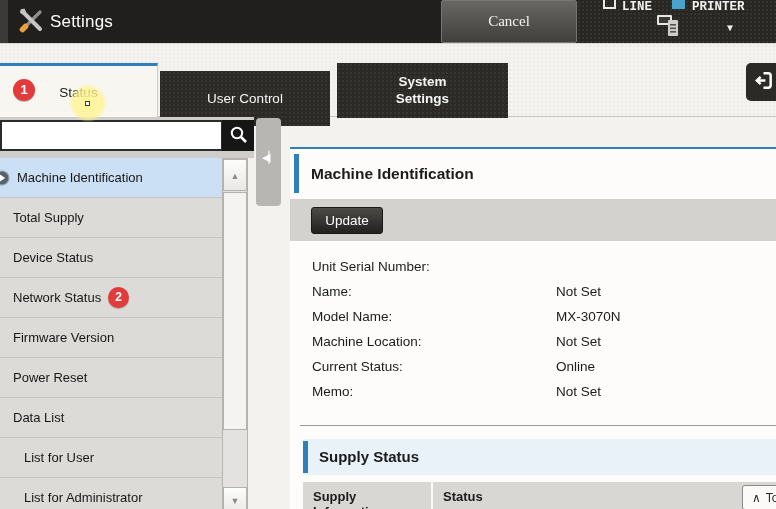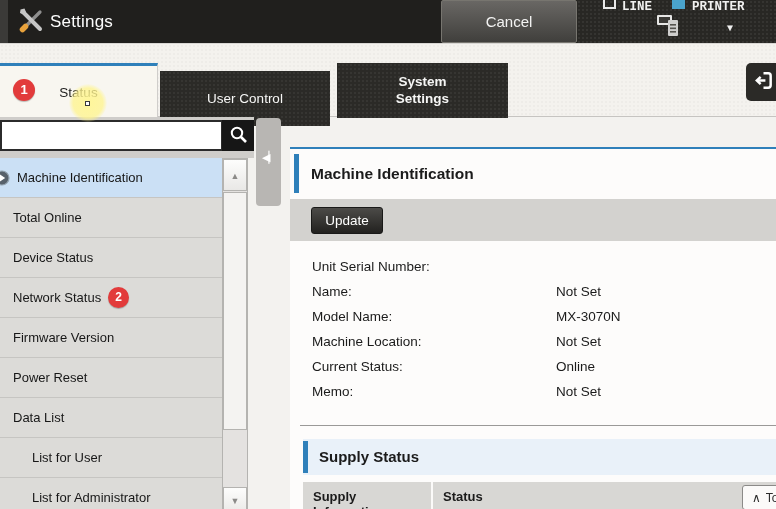--- a/index.html
+++ b/index.html
@@ -10,21 +10,21 @@
   }
   *{margin:0;padding:0;box-sizing:border-box;}
   body{background:#888;font-family:"Liberation Sans",sans-serif;}
   .screen{position:relative;width:776px;height:509px;overflow:hidden;background:#f3f2ef;}
 
   
   .topbar{position:absolute;left:0;top:0;width:776px;height:43px;background:#201f1d;}
   .topbar-edge{position:absolute;left:0;top:0;width:8px;height:43px;background:#3b3a38;}
   .settings-icon{position:absolute;left:17px;top:7px;width:28px;height:28px;}
   .topbar-title{position:absolute;left:50px;top:0;height:43px;line-height:43px;color:#fdfdfd;font-size:17px;letter-spacing:.2px;}
-  .cancel-btn{position:absolute;left:441px;top:0;width:136px;height:43px;background:linear-gradient(#696764,#403f3c);border:1px solid #77756f;border-radius:2px;color:#f3f3f2;font-size:15px;text-align:center;line-height:41px;cursor:pointer;}
+  .cancel-btn{position:absolute;left:441px;top:0;width:136px;height:43px;background:linear-gradient(#696764,#403f3c);border:1px solid #77756f;border-radius:2px;color:#f3f3f2;font-size:15px;text-align:center;line-height:41px;cursor:pointer;font-family:Liberation Serif, serif;}
   .status-panel{position:absolute;left:577px;top:0;width:223px;height:43px;background:#282724;background-image:radial-gradient(circle,rgba(255,255,255,.06) 1px,transparent 1.2px);background-size:4px 4px;font-family:Liberation Mono, monospace;}
   .chk{position:absolute;top:-4px;width:13px;height:13px;border:2px solid #e9e9e9;background:transparent;}
   .chk.line{left:26px;}
   .ind{position:absolute;top:-4px;width:13px;height:13px;background:var(--printer-indicator);}
   .ind.printer{left:95px;}
   .status-label{position:absolute;top:0;color:#f1f1f0;font-size:12.5px;font-weight:bold;}
   .status-label.line{left:45px;}
   .status-label.printer{left:115px;}
   .printer-device-icon{position:absolute;left:79px;top:14px;}
   .printer-caret{position:absolute;left:150px;top:23px;color:#eee;font-size:10px;cursor:pointer;}
@@ -40,21 +40,21 @@
   .tab-badge{position:absolute;left:13px;top:13px;width:22px;height:22px;border-radius:50%;background:var(--badge);color:#fff;font-size:13px;font-weight:bold;text-align:center;line-height:22px;box-shadow:0 1px 1px rgba(0,0,0,.25);}
   .login-btn{position:absolute;left:746px;top:19px;width:110px;height:38px;background:#2b2a27;border-radius:5px;color:#fff;display:flex;align-items:center;padding-left:7px;gap:6px;font-size:13px;cursor:pointer;}
 
   
   .sidebar-top{position:absolute;left:0;top:117px;width:254px;height:41px;background:#cfcdca;}
   .search-input{position:absolute;left:0;top:120px;width:223px;height:31px;border:2px solid #2b2b2b;background:#fff;font-size:13px;padding:0 6px;outline:none;}
   .search-btn{position:absolute;left:222px;top:120px;width:32px;height:31px;background:#161616;border:none;cursor:pointer;display:flex;align-items:center;justify-content:center;}
   .nav{position:absolute;left:0;top:158px;width:222px;}
   .nav-item{position:relative;height:40px;background:#dcdbd8;border-bottom:1px solid #c6c5c2;display:flex;align-items:center;padding-left:13px;font-size:13px;color:#171717;cursor:pointer;}
   .nav-item.selected{background:var(--selected-item);padding-left:17px;}
-  .nav-item.indent{padding-left:32px;}
+  .nav-item.indent{padding-left:24px;}
   .nav-item-icon{position:absolute;left:-6px;top:12px;}
   .nav-badge{margin-left:7px;width:21px;height:21px;border-radius:50%;background:var(--badge);color:#fff;font-size:12px;font-weight:bold;text-align:center;line-height:21px;flex:none;box-shadow:0 1px 1px rgba(0,0,0,.25);}
   .scrollbar{position:absolute;left:222px;top:158px;width:26px;height:351px;background:#e4e2e0;border:1px solid #b4b3b0;}
   .scroll-btn{position:absolute;left:0;width:24px;background:linear-gradient(#fdfdfc,#e9e8e6);border:1px solid #b4b3b0;color:#8b8a88;font-size:9px;text-align:center;cursor:pointer;}
   .scroll-btn.up{top:0;height:32px;line-height:32px;}
   .scroll-btn.down{top:328px;height:28px;line-height:26px;}
   .scroll-thumb{position:absolute;left:0;top:33px;width:24px;height:238px;background:#f4f3f1;border:1px solid #b4b3b0;cursor:pointer;}
   .collapse-tab{position:absolute;left:256px;top:118px;width:25px;height:88px;background:#b8b6b3;border-radius:4px;color:#fff;font-size:11px;text-align:center;padding-top:33px;cursor:pointer;letter-spacing:-2px;}
 
   
@@ -159,21 +159,21 @@
     <div class="nav-item selected">
       <span class="nav-item-icon">
         <svg width="16" height="16" viewBox="0 0 16 16">
           <circle cx="8" cy="8" r="7" fill="#57616b" stroke="#93a3b0" stroke-width="1.2"></circle>
           <path d="M6 4.6 L11.2 8 L6 11.4 z" fill="#fff"></path>
         </svg>
       </span>
       <span>Machine Identification</span>
     </div>
     <div class="nav-item">
-      <span>Total Online</span>
+      <span>Total Supply</span>
     </div>
     <div class="nav-item">
       <span>Device Status</span>
     </div>
     <div class="nav-item">
       <span>Network Status</span>
       <span class="nav-badge">2</span>
     </div>
     <div class="nav-item">
       <span>Firmware Version</span>

